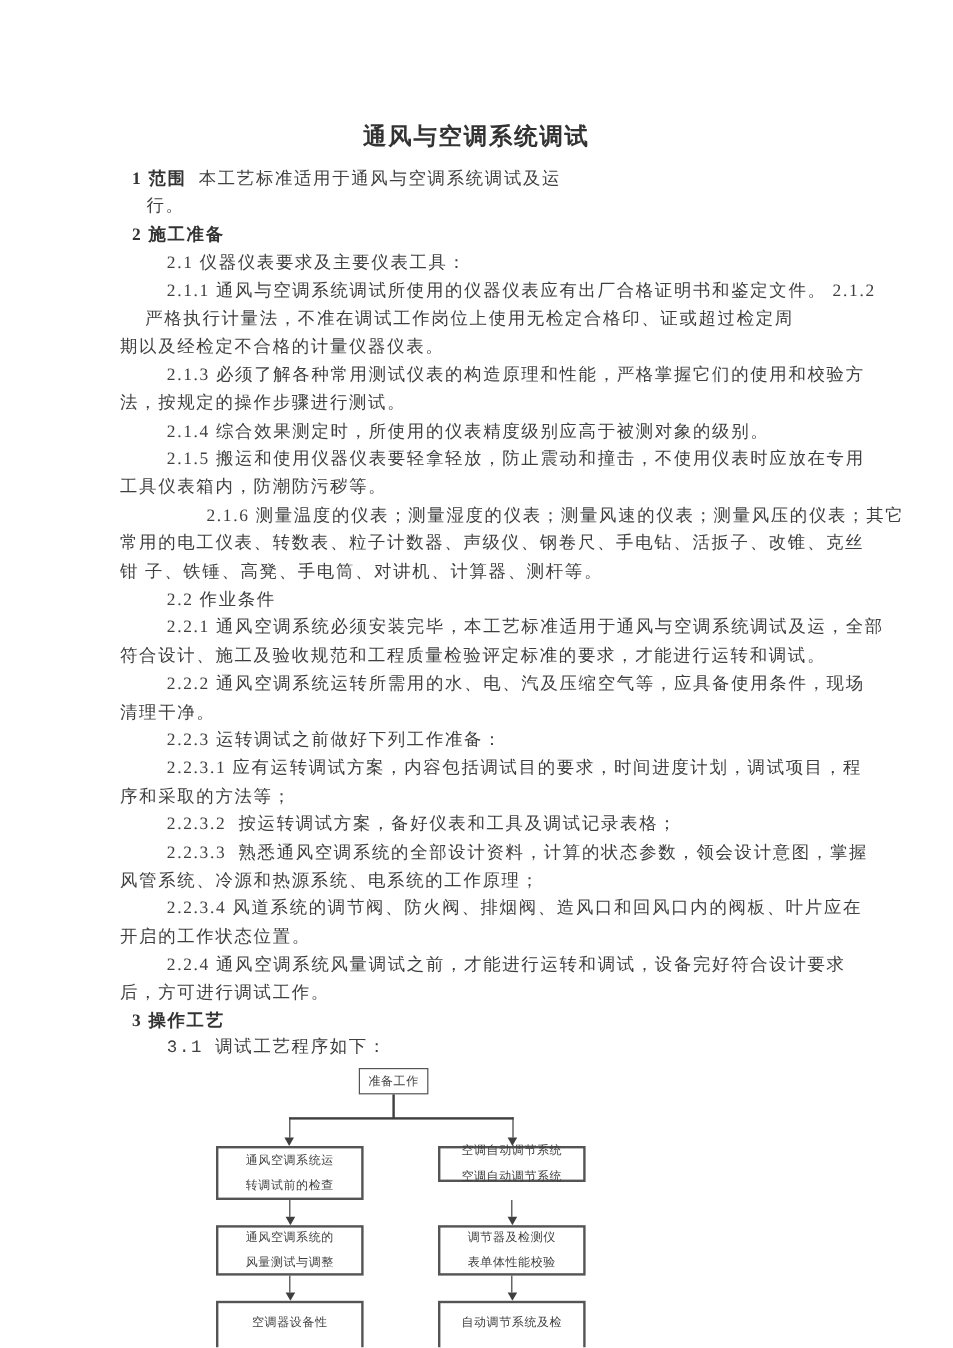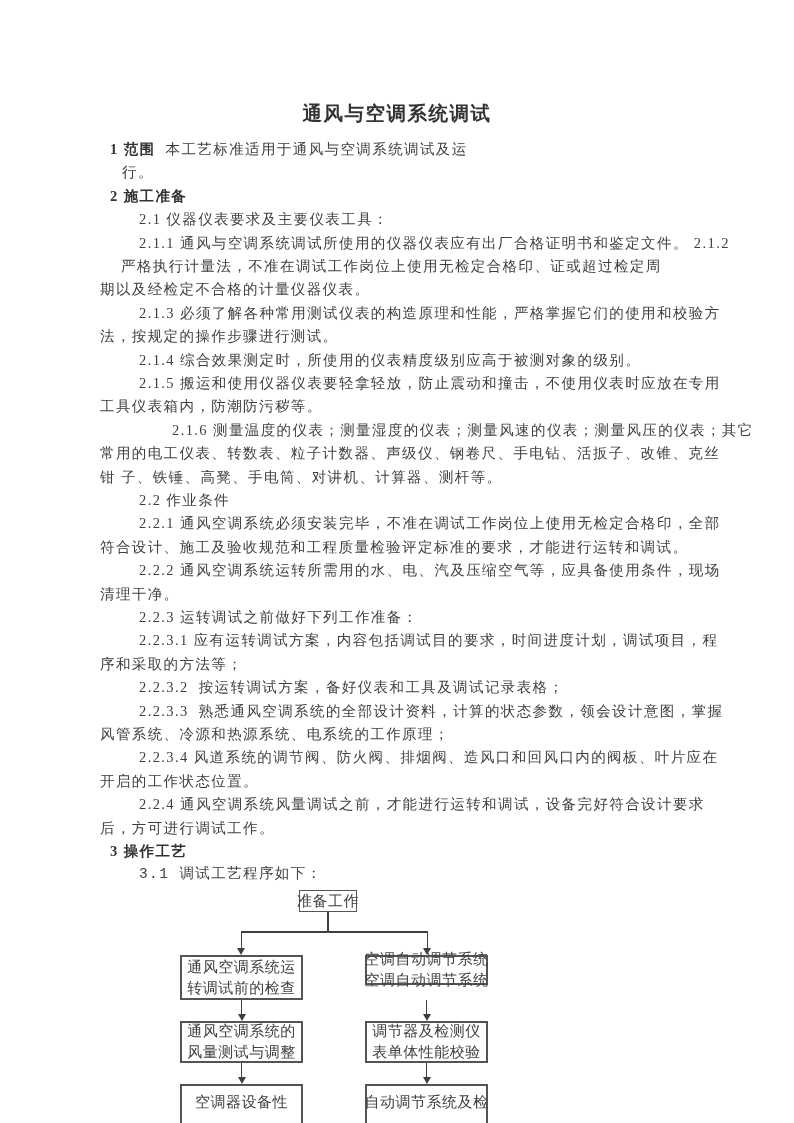--- a/index.html
+++ b/index.html
@@ -43,21 +43,21 @@
   .flow{position:absolute;left:0;top:0;width:794px;height:1123px;}
   .fbox{
     position:absolute;
     border:2px solid #545454;
     background:#ffffff;
     box-sizing:border-box;
     display:flex;
     flex-direction:column;
     align-items:center;
     justify-content:center;
-    font-size:15px;
+    font-size:10px;
     color:#3f3f3f;
     letter-spacing:0.5px;
     text-align:center;
   }
   .fbox span{display:block;line-height:21px;white-space:pre;}
   .fbox.root{
     left:299px;top:890px;width:58px;height:22px;
     border-width:1.5px;
   }
   .fbox.root span{line-height:19px;}
@@ -88,21 +88,21 @@
       <div class="tline" style="left: 100px; top: 278px; text-align: center;"><span>期以及经检定不合格的计量仪器仪表。</span></div>
       <div class="tline" style="left: 139px; top: 302px;"><span>2.1.3 必须了解各种常用测试仪表的构造原理和性能，严格掌握它们的使用和校验方</span></div>
       <div class="tline" style="left: 100px; top: 325px;"><span>法，按规定的操作步骤进行测试。</span></div>
       <div class="tline" style="left: 139px; top: 349px;"><span>2.1.4 综合效果测定时，所使用的仪表精度级别应高于被测对象的级别。</span></div>
       <div class="tline" style="left: 139px; top: 372px;"><span>2.1.5 搬运和使用仪器仪表要轻拿轻放，防止震动和撞击，不使用仪表时应放在专用</span></div>
       <div class="tline" style="left: 100px; top: 395px;"><span>工具仪表箱内，防潮防污秽等。</span></div>
       <div class="tline" style="left: 139px; top: 419px; margin-left: 33px;"><span>2.1.6 测量温度的仪表；测量湿度的仪表；测量风速的仪表；测量风压的仪表；其它</span></div>
       <div class="tline" style="left: 100px; top: 442px;"><span>常用的电工仪表、转数表、粒子计数器、声级仪、钢卷尺、手电钻、活扳子、改锥、克丝</span></div>
       <div class="tline" style="left: 100px; top: 466px;"><span>钳 子、铁锤、高凳、手电筒、对讲机、计算器、测杆等。</span></div>
       <div class="tline" style="left: 139px; top: 489px;"><span>2.2 作业条件</span></div>
-      <div class="tline" style="left: 139px; top: 512px;"><span>2.2.1 通风空调系统必须安装完毕，不准在调试工作岗位上使用无检定合格印，全部</span></div>
+      <div class="tline" style="left: 139px; top: 512px;"><span>2.2.1 通风空调系统必须安装完毕，本工艺标准适用于通风与空调系统调试及运，全部</span></div>
       <div class="tline" style="left: 100px; top: 536px;"><span>符合设计、施工及验收规范和工程质量检验评定标准的要求，才能进行运转和调试。</span></div>
       <div class="tline" style="left: 139px; top: 559px;"><span>2.2.2 通风空调系统运转所需用的水、电、汽及压缩空气等，应具备使用条件，现场</span></div>
       <div class="tline" style="left: 100px; top: 583px;"><span>清理干净。</span></div>
       <div class="tline" style="left: 139px; top: 606px;"><span>2.2.3 运转调试之前做好下列工作准备：</span></div>
       <div class="tline" style="left: 139px; top: 629px;"><span>2.2.3.1 应有运转调试方案，内容包括调试目的要求，时间进度计划，调试项目，程</span></div>
       <div class="tline" style="left: 100px; top: 653px;"><span>序和采取的方法等；</span></div>
       <div class="tline" style="left: 139px; top: 676px;"><span>2.2.3.2  按运转调试方案，备好仪表和工具及调试记录表格；</span></div>
       <div class="tline" style="left: 139px; top: 700px;"><span>2.2.3.3  熟悉通风空调系统的全部设计资料，计算的状态参数，领会设计意图，掌握</span></div>
       <div class="tline" style="left: 100px; top: 723px;"><span>风管系统、冷源和热源系统、电系统的工作原理；</span></div>
       <div class="tline" style="left: 139px; top: 746px;"><span>2.2.3.4 风道系统的调节阀、防火阀、排烟阀、造风口和回风口内的阀板、叶片应在</span></div>

